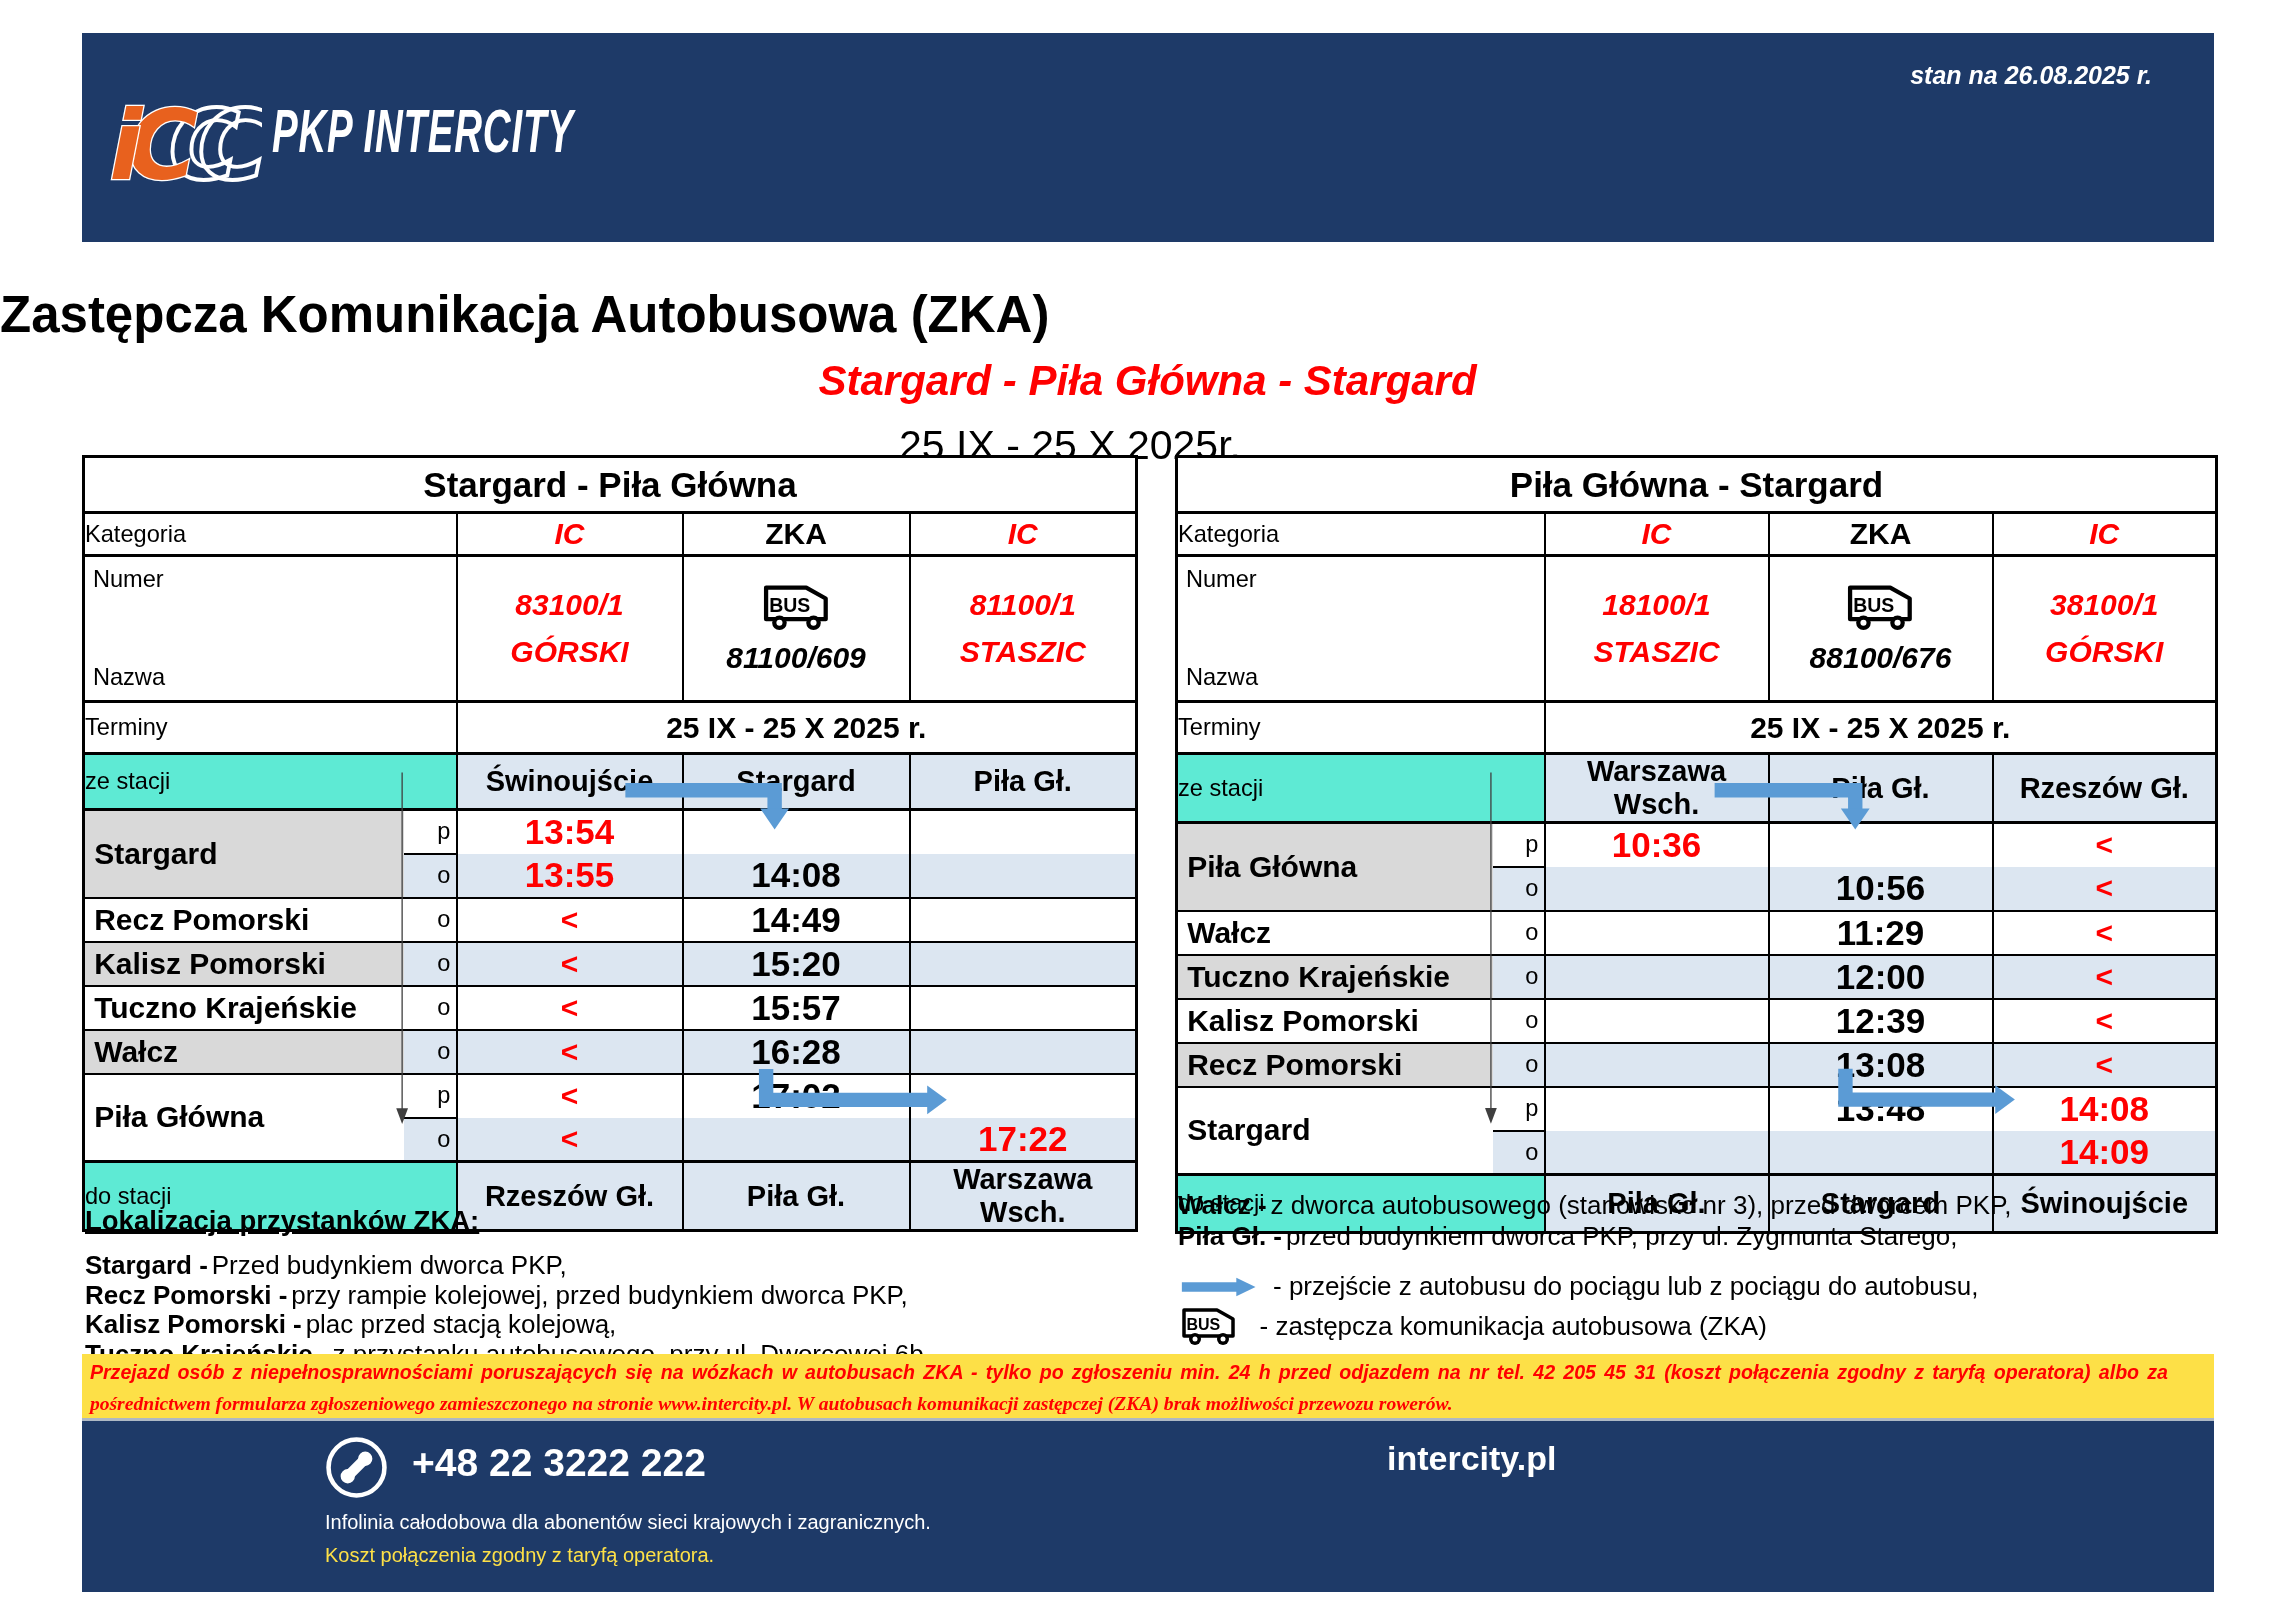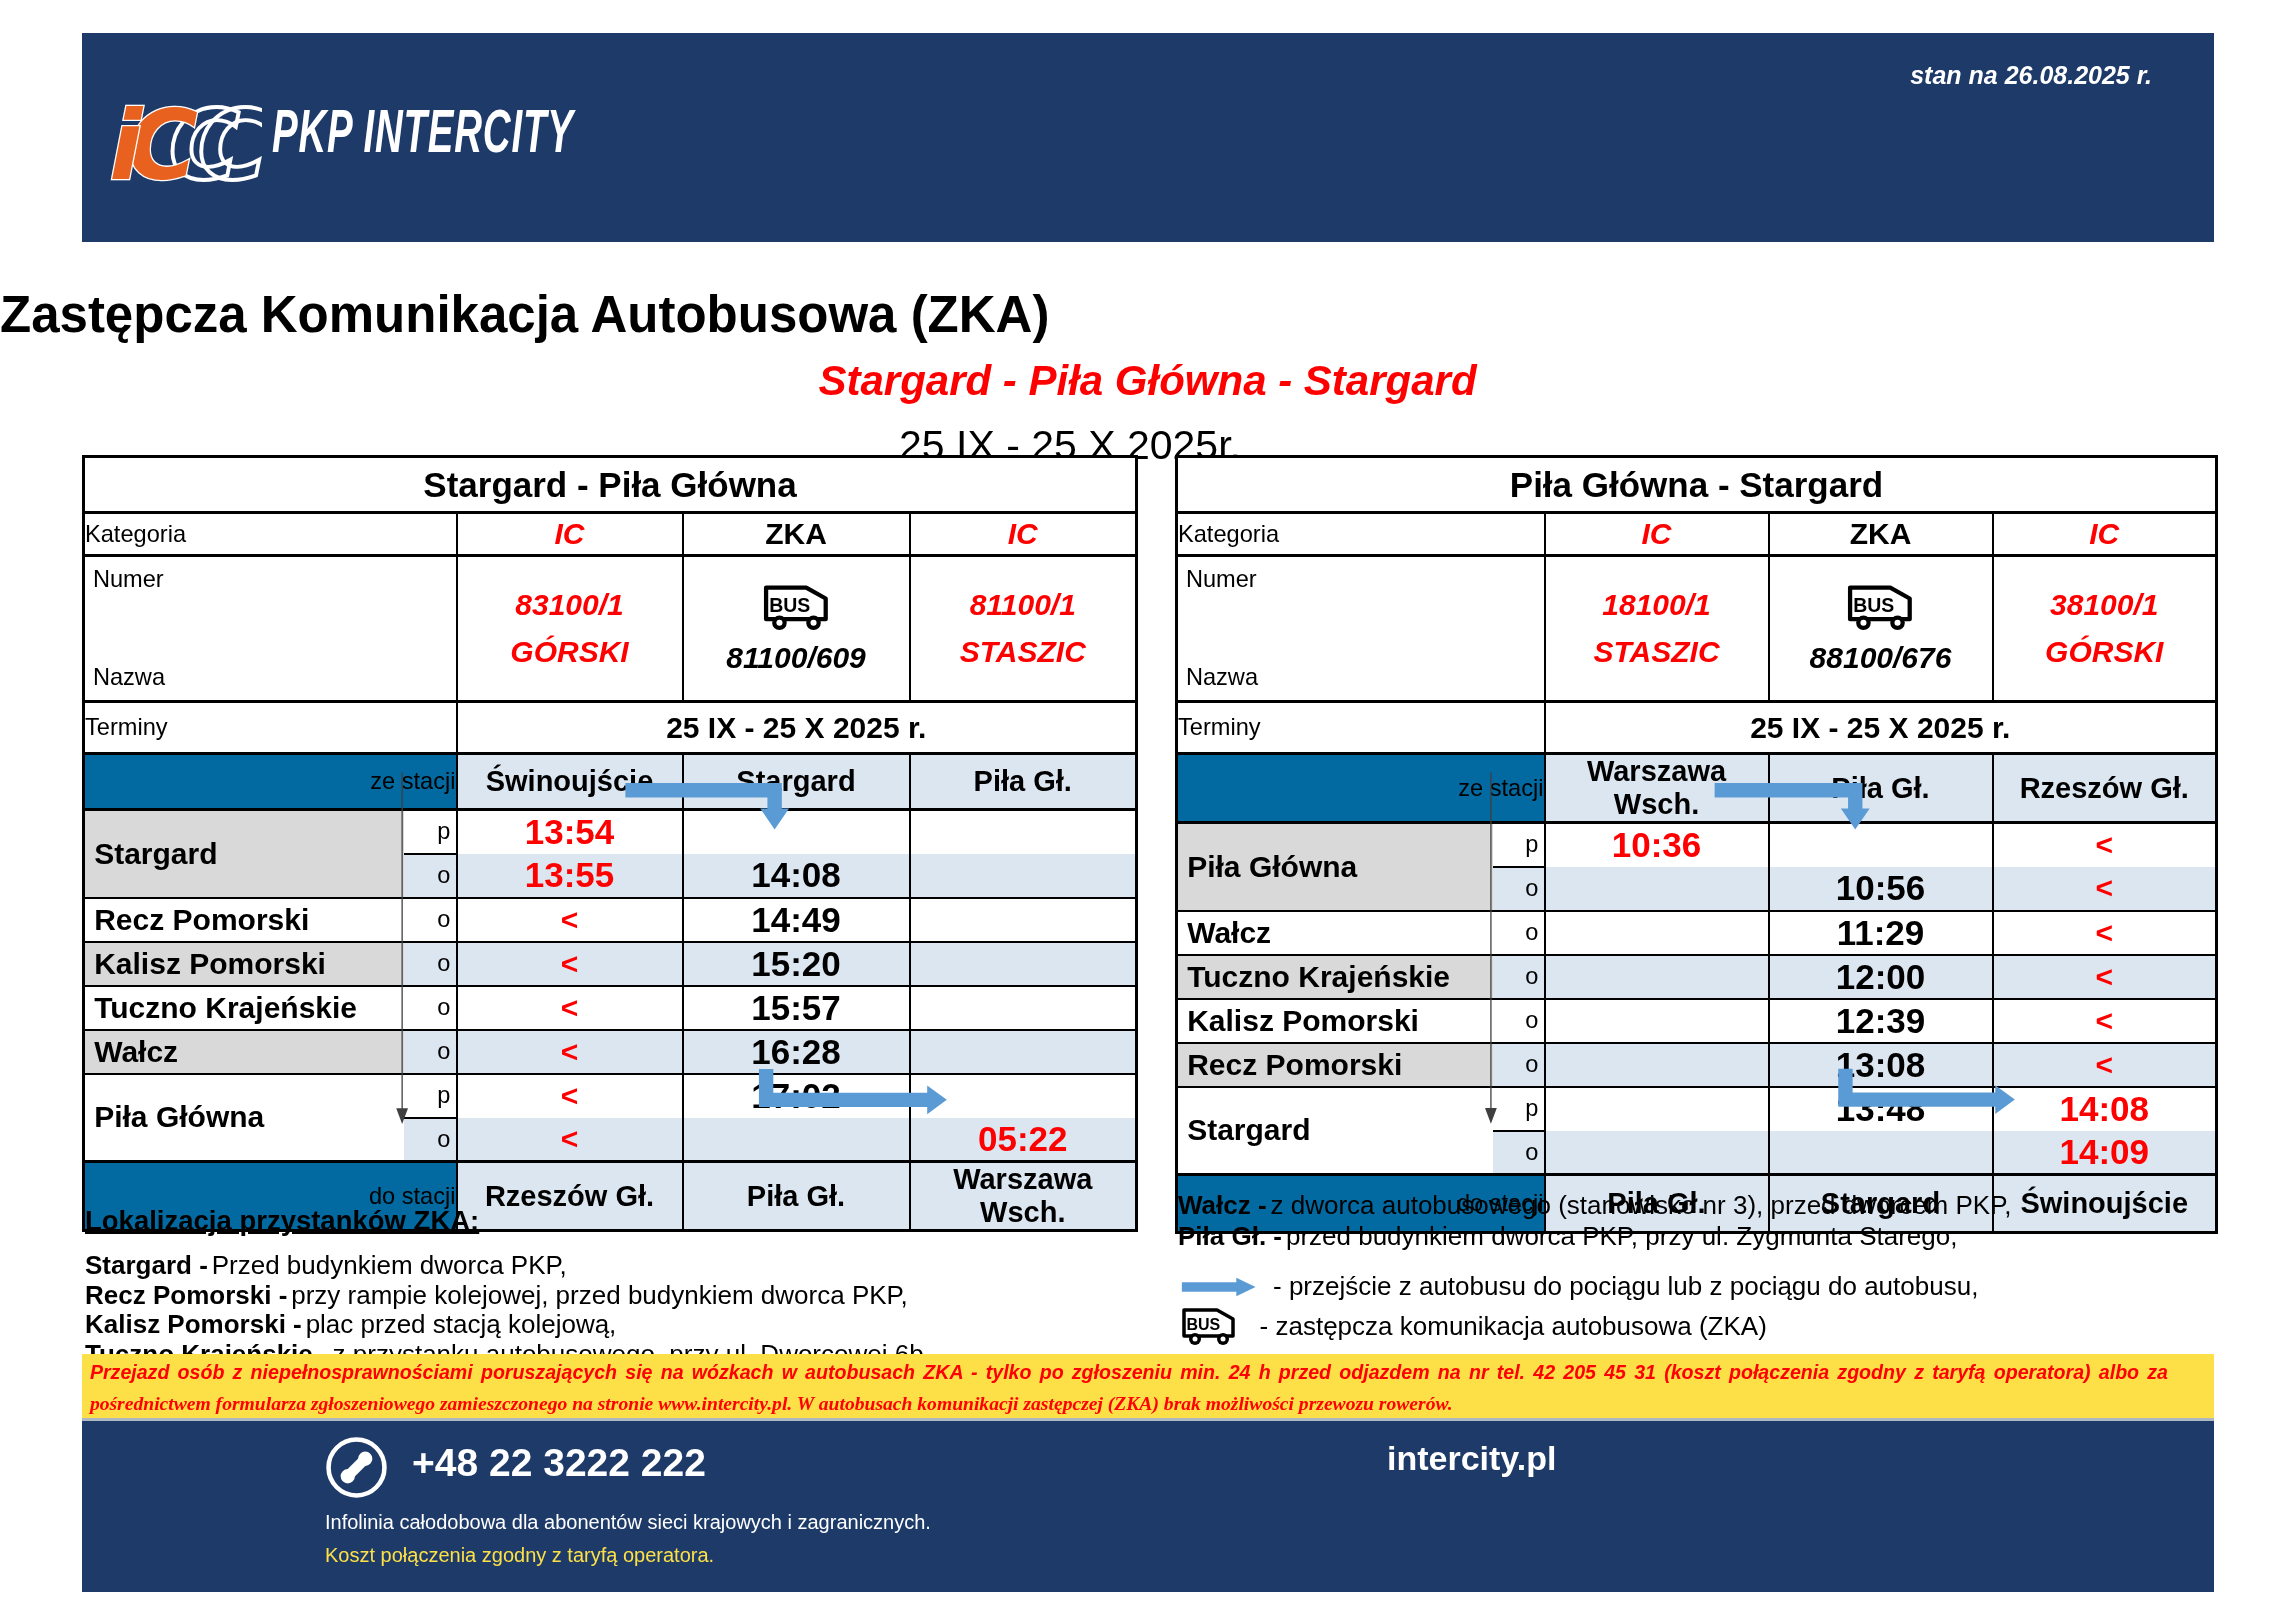--- a/index.html
+++ b/index.html
@@ -35,21 +35,21 @@
   .numlbl div { padding:9.2px 0 9.2px 7.9px; font-size:23.6px; }
   .numlbl { vertical-align:top; }
   .numlbl .sp { height:34px; }
   .cat { font-size:30px; font-weight:bold; text-align:center; }
   .cat.ic { color:#ff0000; font-style:italic; }
   .trn { text-align:center; }
   .trn .tnum, .trn .tnam { font-size:30px; font-weight:bold; font-style:italic; line-height:1.55; }
   .trn.red .tnum, .trn.red .tnam { color:#ff0000; }
   .busic { margin:3.9px auto 0 auto; width:73px; height:56px; }
   .term { font-size:30px; font-weight:bold; text-align:center; }
-  .stlbl { background:#0369a1; font-size:23.6px; text-align:right; padding-right:6.5px; }
+  .stlbl { background:#5eead4; font-size:23.6px; text-align:left; padding-right:6.5px; }
   .shead { background:#dce6f1; font-size:29px; font-weight:bold; text-align:center; }
 
   .tt tr.w td { background:#ffffff; }
   .tt tr.b td { background:#dce6f1; }
   .tt td.st { font-size:30px; font-weight:bold; text-align:left; padding-left:9.2px; background:#ffffff; }
   .tt td.st.g { background:#d9d9d9; }
   .tt td.po { font-size:23.6px; text-align:right; padding-right:5.2px; background:inherit; }
   .tt td.tm { font-size:35px; font-weight:bold; text-align:center; }
   .tt td.tm.red { color:#ff0000; }
   .tt td.tm.lt { font-size:30px; }
@@ -206,21 +206,21 @@
       <td class="st" rowspan="2">Piła Główna</td>
       <td class="po">p</td>
       <td class="tm red lt">&lt;</td>
       <td class="tm">17:02</td>
       <td class="tm"></td>
     </tr>
     <tr class="sub b" style="height:44px">
       <td class="po">o</td>
       <td class="tm red lt">&lt;</td>
       <td class="tm"></td>
-      <td class="tm red">05:22</td>
+      <td class="tm red">17:22</td>
     </tr>
     <tr class="thick" style="height:58px">
       <td colspan="2" class="stlbl">do stacji</td>
       <td class="shead">Rzeszów Gł.</td>
       <td class="shead">Piła Gł.</td>
       <td class="shead">Warszawa Wsch.</td>
     </tr>
   </tbody>
     </table>
 

